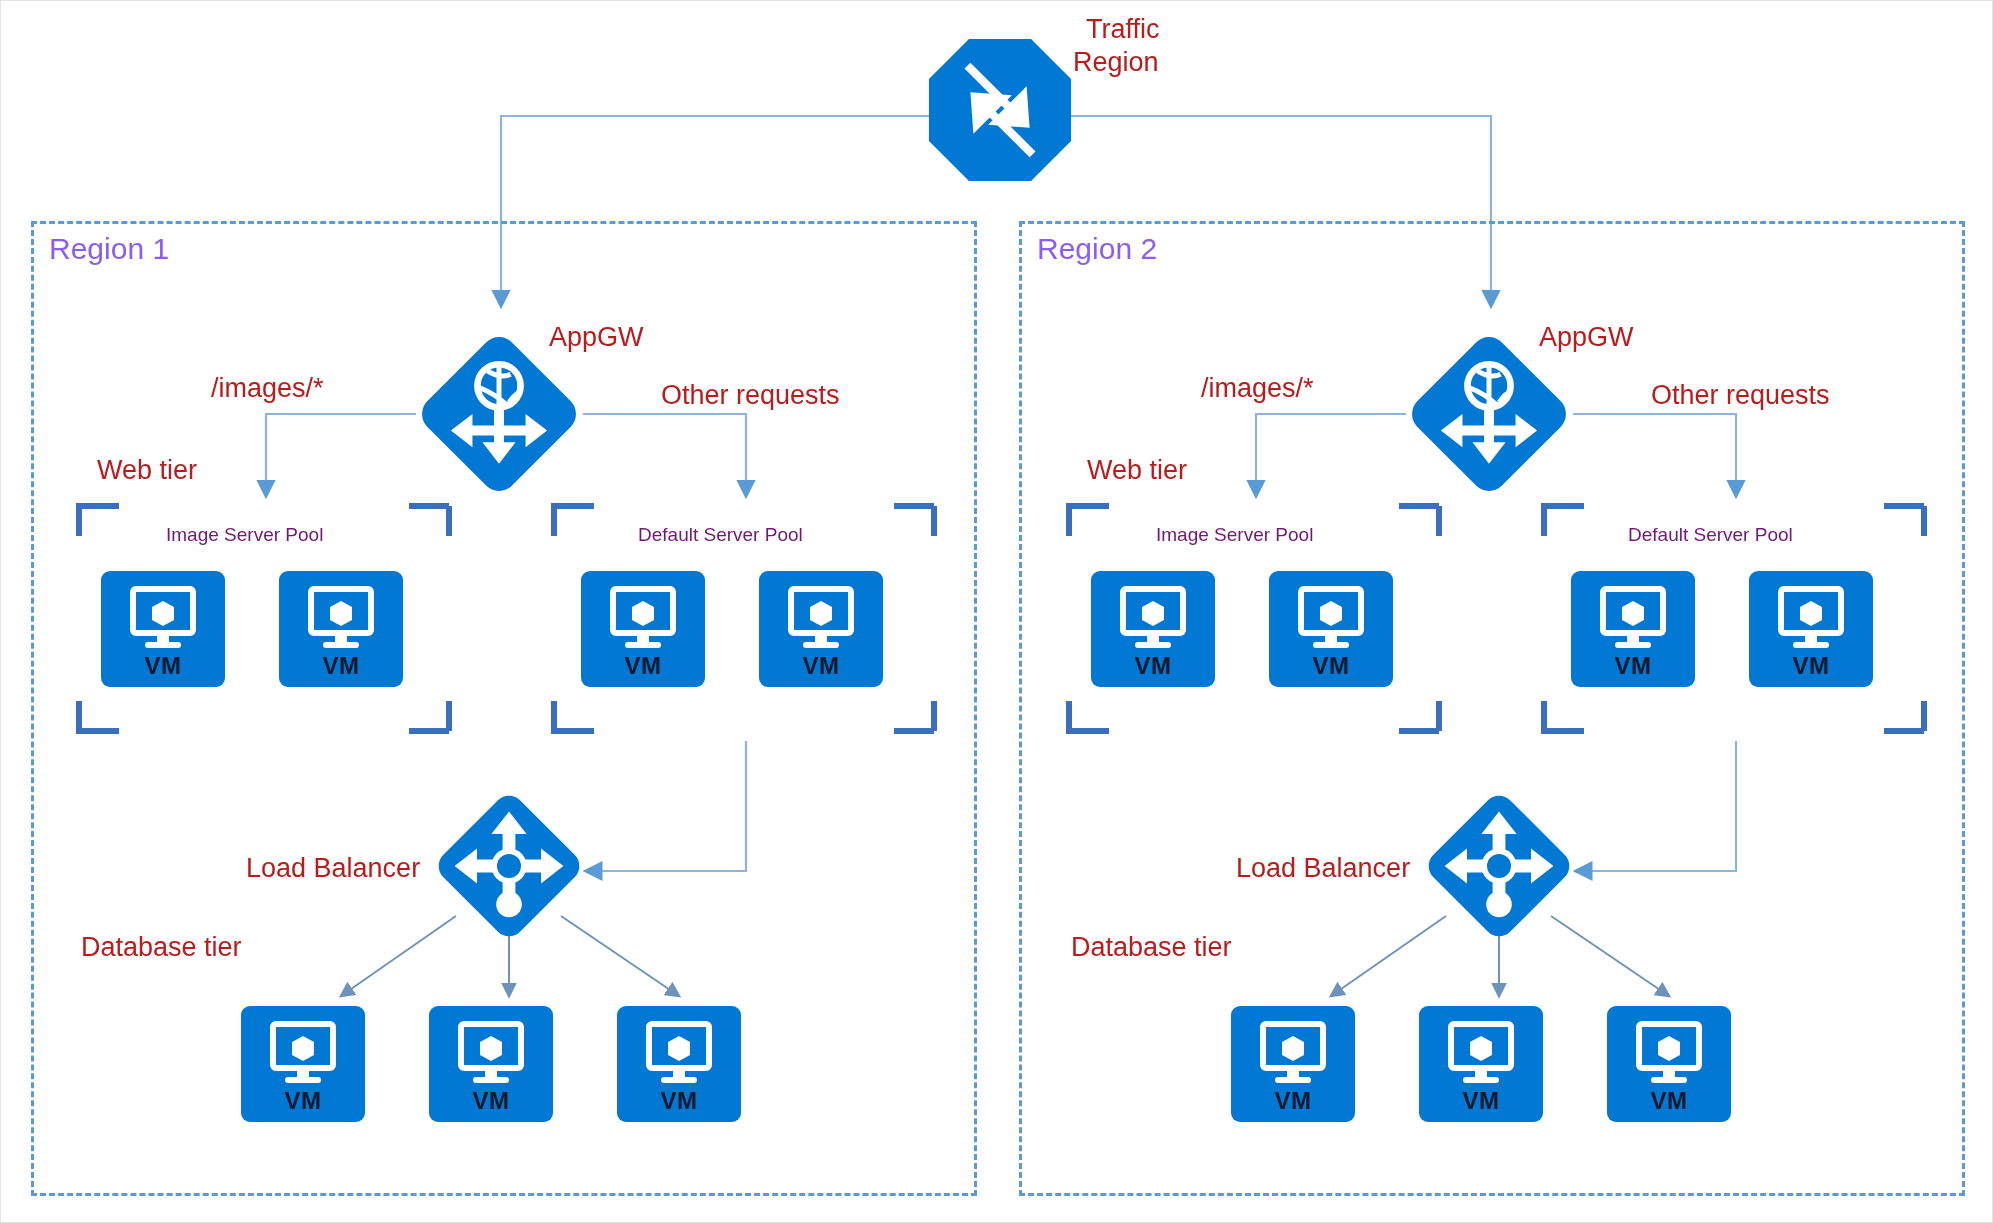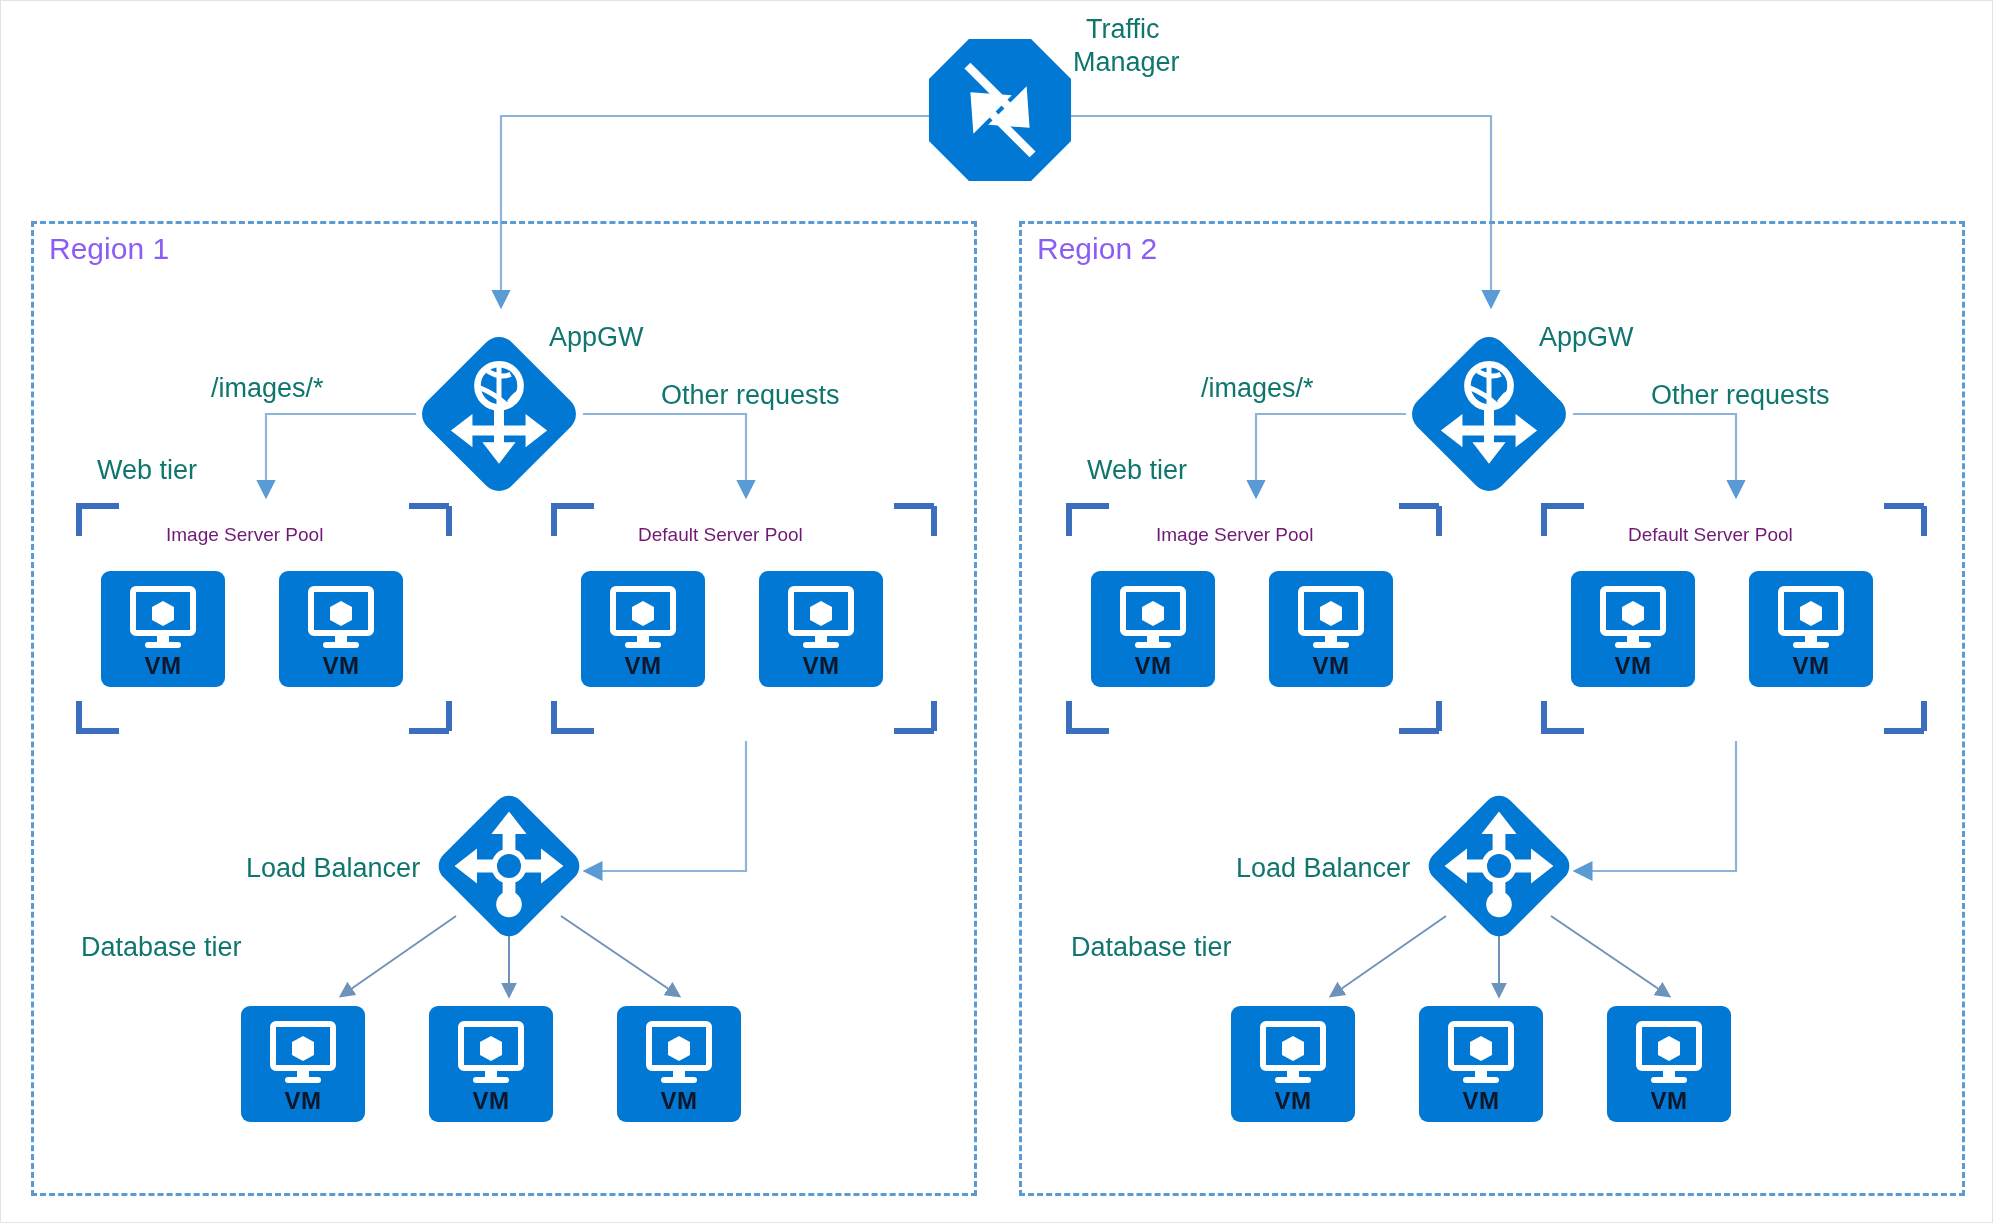--- a/index.html
+++ b/index.html
@@ -1,19 +1,19 @@
 <!DOCTYPE html>
 <html><head>
 <meta charset="utf-8">
 <style>
   html,body{margin:0;padding:0;background:#ffffff;}
   body{width:1993px;height:1223px;font-family:"Liberation Sans",sans-serif;position:relative;overflow:hidden;}
   #canvas{position:absolute;inset:0;width:1993px;height:1223px;background:#fff;border:1px solid #e3e3e3;box-sizing:border-box;}
   svg.layer{position:absolute;left:0;top:0;width:1993px;height:1223px;overflow:visible;}
-  .lbl{position:absolute;color:#0f766e;font-size:27px;line-height:32px;white-space:nowrap;}
+  .lbl{position:absolute;color:#b91c1c;font-size:27px;line-height:32px;white-space:nowrap;}
   .lbl.region{color:#8b5cf6;font-size:30px;}
   .lbl.pool{color:#701a75;font-size:19px;}
   .vm{position:absolute;width:124px;height:116px;background:#0078d4;border-radius:9px;}
   .vm .vmtxt{position:absolute;left:0;right:0;bottom:7px;text-align:center;color:#0f172a;font-size:24px;font-weight:bold;letter-spacing:.5px;}
   .vm .mon{position:absolute;left:50%;top:14px;transform:translateX(-50%);}
   .icon-node{position:absolute;}
   .dash-region{position:absolute;border:3px dashed #5b9bd5;box-sizing:border-box;}
 </style>
 </head>
 <body>
@@ -92,21 +92,21 @@
   <div class="dash-region" style="left:1018px;top:220px;width:946px;height:975px;"></div>
 
   <div class="icon-node" style="left:925px;top:35px;width:148px;height:148px;">
     <svg width="148" height="148" viewBox="0 0 100 100">
       <polygon points="29,2 71,2 98,29 98,71 71,98 29,98 2,71 2,29" fill="#0078d4"></polygon>
       <path d="M30,18 L57,45 L68,34 L70,62 L42,60 L53,49 L26,22 Z" fill="#ffffff"></path>
       <path d="M70,82 L43,55 L32,66 L30,38 L58,40 L47,51 L74,78 Z" fill="#ffffff"></path>
     </svg>
   </div>
   <div class="lbl" style="left:1085px;top:12px;">Traffic</div>
-  <div class="lbl" style="left:1072px;top:45px;">Manager</div>
+  <div class="lbl" style="left:1072px;top:45px;">Region</div>
 
   <div class="lbl region" style="left:48px;top:232px;">Region 1</div>
 
   <div class="icon-node" style="left:415px;top:330px;width:166px;height:166px;">
     <svg width="166" height="166" viewBox="0 0 100 100">
       <rect x="14" y="14" width="72" height="72" rx="11" transform="rotate(45 50 50)" fill="#0078d4"></rect>
       <circle cx="50" cy="33" r="13" fill="none" stroke="#ffffff" stroke-width="4"></circle>
       <path d="M43,24 q8,5 14,2 M38,34 q10,4 16,10 M50,20 v26 M56,43 q5,-7 8,-6" stroke="#ffffff" stroke-width="3" fill="none"></path>
       <path d="M47,45 h6 v22 h7 l-10,13 l-10,-13 h7 z" fill="#ffffff"></path>
       <path d="M48,57 h-14 v-7 l-13,10 l13,10 v-7 h14 z" fill="#ffffff"></path>

